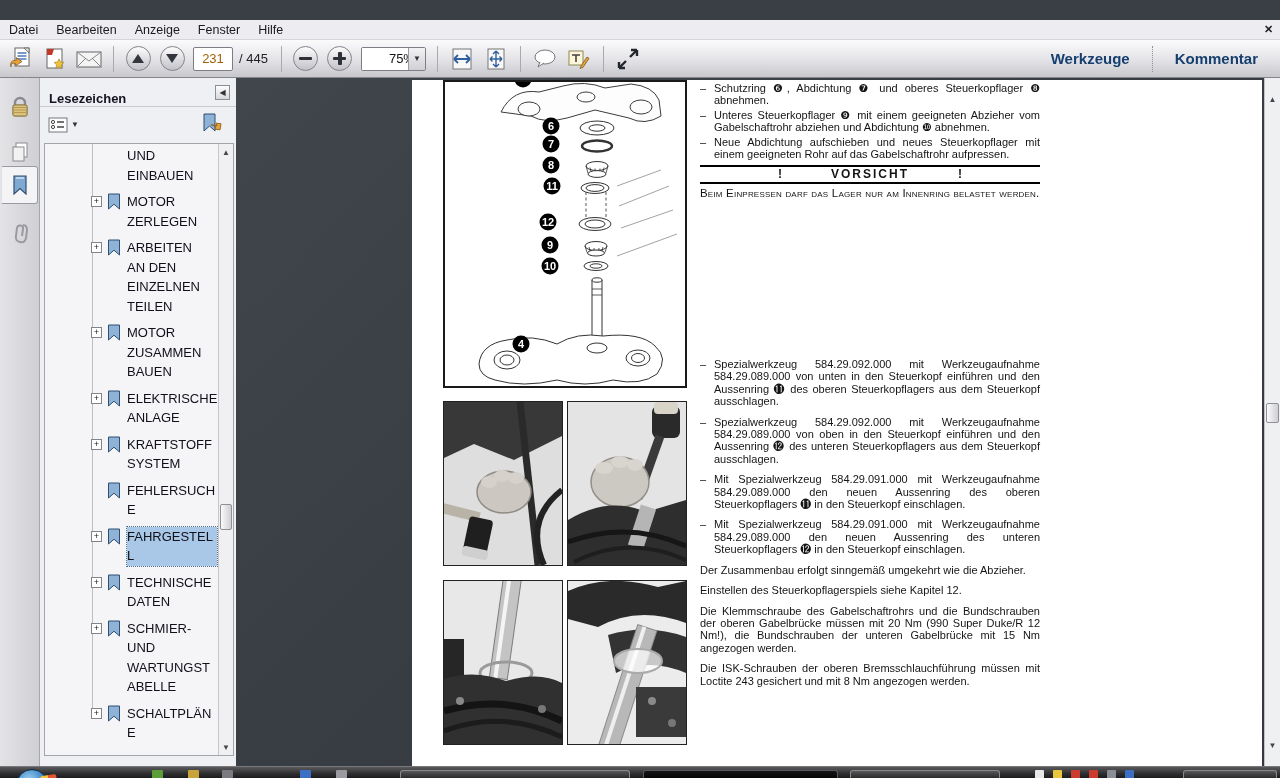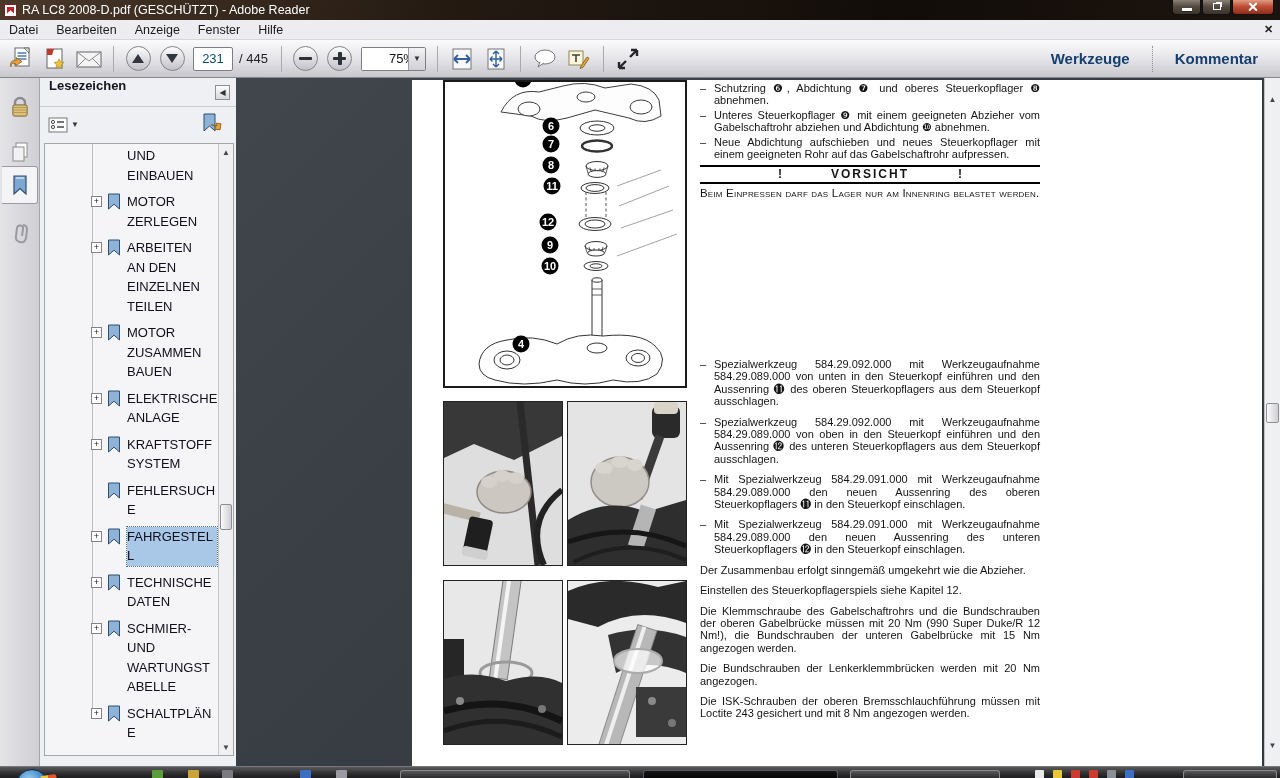--- a/index.html
+++ b/index.html
@@ -42,21 +42,21 @@
     border-radius:3px;margin:0 2px;cursor:pointer;flex:none;}
   .roundbtn{width:25px;height:25px;border-radius:50%;border:1px solid #83838a;
     background:linear-gradient(#fdfdfd,#d9d9dd 60%,#c2c2c8);display:flex;align-items:center;justify-content:center;}
   .arrowglyph{width:0;height:0;border-left:6px solid transparent;border-right:6px solid transparent;}
   .arr-up{border-bottom:9px solid #33373d;}
   .arr-down{border-top:9px solid #33373d;}
   .pm{position:relative;width:13px;height:13px;}
   .pm::before{content:"";position:absolute;left:0;top:5px;width:13px;height:3.4px;background:#2e3238;border-radius:1px;}
   .pm.plus::after{content:"";position:absolute;left:5px;top:0;width:3.4px;height:13px;background:#2e3238;border-radius:1px;}
   .pagebox{width:40px;height:24px;background:#fff;border:1px solid #7d7d84;border-radius:2px;
-    font-size:13px;text-align:center;color:#0c4a6e;font-family:"Liberation Sans",sans-serif;margin:0 4px;}
+    font-size:13px;text-align:center;color:#a16207;font-family:"Liberation Sans",sans-serif;margin:0 4px;}
   .pagetotal{font-size:13px;color:#222;margin:0 6px 0 2px;}
   .zoombox{display:flex;height:24px;margin:0 4px;border:1px solid #7d7d84;border-radius:2px;overflow:hidden;cursor:pointer;}
   .zoomval{width:46px;background:#fff;font-size:13px;color:#111;display:flex;align-items:center;justify-content:center;padding-left:34px;}
   .zoomdrop{width:17px;background:linear-gradient(#f2f2f4,#cfcfd4);border-left:1px solid #9a9aa0;
     display:flex;align-items:center;justify-content:center;font-size:8px;color:#333;}
   .tool-labels{margin-left:auto;display:flex;align-items:center;height:100%;}
   .toollabel{font-size:15px;font-weight:bold;color:#163f6f;padding:0 22px;cursor:pointer;}
   .dotsep{width:1px;height:26px;border-left:1px dotted #90909a;}
   .ticon{display:block;}
 
@@ -65,21 +65,21 @@
 
   
   .iconstrip{position:absolute;left:0;top:0;width:40px;height:100%;
     background:linear-gradient(90deg,#e4e4e7,#cfcfd4);border-right:1px solid #a6a6ac;}
   .navtab{position:absolute;left:2px;width:36px;height:38px;display:flex;align-items:center;justify-content:center;cursor:pointer;}
   .navtab.active{background:#f4f4f7;border:1px solid #9a9aa2;border-left:none;border-radius:0 3px 3px 0;}
 
   
   .bmpanel{position:absolute;left:40px;top:0;width:196px;height:100%;background:#eff0f4;}
   .bmheader{position:absolute;left:0;top:0;right:0;height:29px;border-bottom:1px solid #c9c9ce;
-    display:flex;align-items:flex-start;}
+    display:flex;align-items:flex-end;}
   .bmtitle{font-size:13px;font-weight:bold;color:#14141e;margin-left:9px;}
   .collapsebtn{position:absolute;right:6px;top:7px;width:15px;height:15px;border:1px solid #8d8d94;
     background:linear-gradient(#fdfdfd,#d8d8dc);display:flex;align-items:center;justify-content:center;
     font-size:8px;color:#333;cursor:pointer;}
   .bmtools{position:absolute;left:0;top:30px;right:0;height:33px;display:flex;align-items:center;}
   .optbtn{margin-left:8px;display:flex;align-items:center;cursor:pointer;}
   .optcaret{font-size:8px;color:#333;margin-left:3px;}
   .gotobm{position:absolute;right:12px;top:5px;cursor:pointer;}
   .bmtree{position:absolute;left:4px;right:2px;top:65px;bottom:10px;background:#f5f5f8;
     border:1px solid #a4a4ab;overflow:hidden;}
@@ -133,35 +133,20 @@
   .tbbtn{position:absolute;top:3px;height:12px;border:1px solid #8a8a8e;border-bottom:none;
     border-radius:3px 3px 0 0;background:linear-gradient(#ffffff22,#ffffff08);cursor:pointer;}
   .tbbtn.active{background:linear-gradient(#141414,#000);border-color:#5a5a5e;}
   .tray{position:absolute;top:3px;width:9px;height:9px;border-radius:1px;}
 </style>
 </head>
 <body>
 
 <div class="app">
 
-  <div class="titlebar">
-    <span class="appicon"></span>
-    <span>RA LC8 2008-D.pdf (GESCHÜTZT) - Adobe Reader</span>
-    <div class="winbtns">
-      <div class="winbtn">
-          <span class="g-min"></span>
-        </div>
-      <div class="winbtn">
-          <span class="g-res"></span>
-        </div>
-      <div class="winbtn close">
-          <span class="g-x"></span>
-        </div>
-    </div>
-  </div>
 
   <div class="menubar">
     <span class="menuitem">Datei</span>
     <span class="menuitem">Bearbeiten</span>
     <span class="menuitem">Anzeige</span>
     <span class="menuitem">Fenster</span>
     <span class="menuitem">Hilfe</span>
     <span class="menubar-x">✕</span>
   </div>
 
@@ -604,21 +589,20 @@
               <span class="dash">–</span>
               <span class="btxt">Mit Spezialwerkzeug 584.29.091.000 mit Werkzeugaufnahme 584.29.089.000 den neuen Aussenring des oberen Steuerkopflagers ⓫ in den Steuerkopf einschlagen.</span>
             </div>
             <div class="bullet">
               <span class="dash">–</span>
               <span class="btxt">Mit Spezialwerkzeug 584.29.091.000 mit Werkzeugaufnahme 584.29.089.000 den neuen Aussenring des unteren Steuerkopflagers ⓬ in den Steuerkopf einschlagen.</span>
             </div>
             <div class="para">Der Zusammenbau erfolgt sinngemäß umgekehrt wie die Abzieher.</div>
             <div class="para">Einstellen des Steuerkopflagerspiels siehe Kapitel 12.</div>
             <div class="para">Die Klemmschraube des Gabelschaftrohrs und die Bundschrauben der oberen Gabelbrücke müssen mit 20 Nm (990 Super Duke/R 12 Nm!), die Bundschrauben der unteren Gabelbrücke mit 15 Nm angezogen werden.</div>
-            <div class="para">Die Bundschrauben der Lenkerklemmbrücken werden mit 20 Nm angezogen.</div>
             <div class="para">Die ISK-Schrauben der oberen Bremsschlauchführung müssen mit Loctite 243 gesichert und mit 8 Nm angezogen werden.</div>
 
           </div>
         </div>
 
       </div>
     </div>
 
     <div class="sbar docsbar">
       <div class="sbtn" style="top:14px">▲</div>

